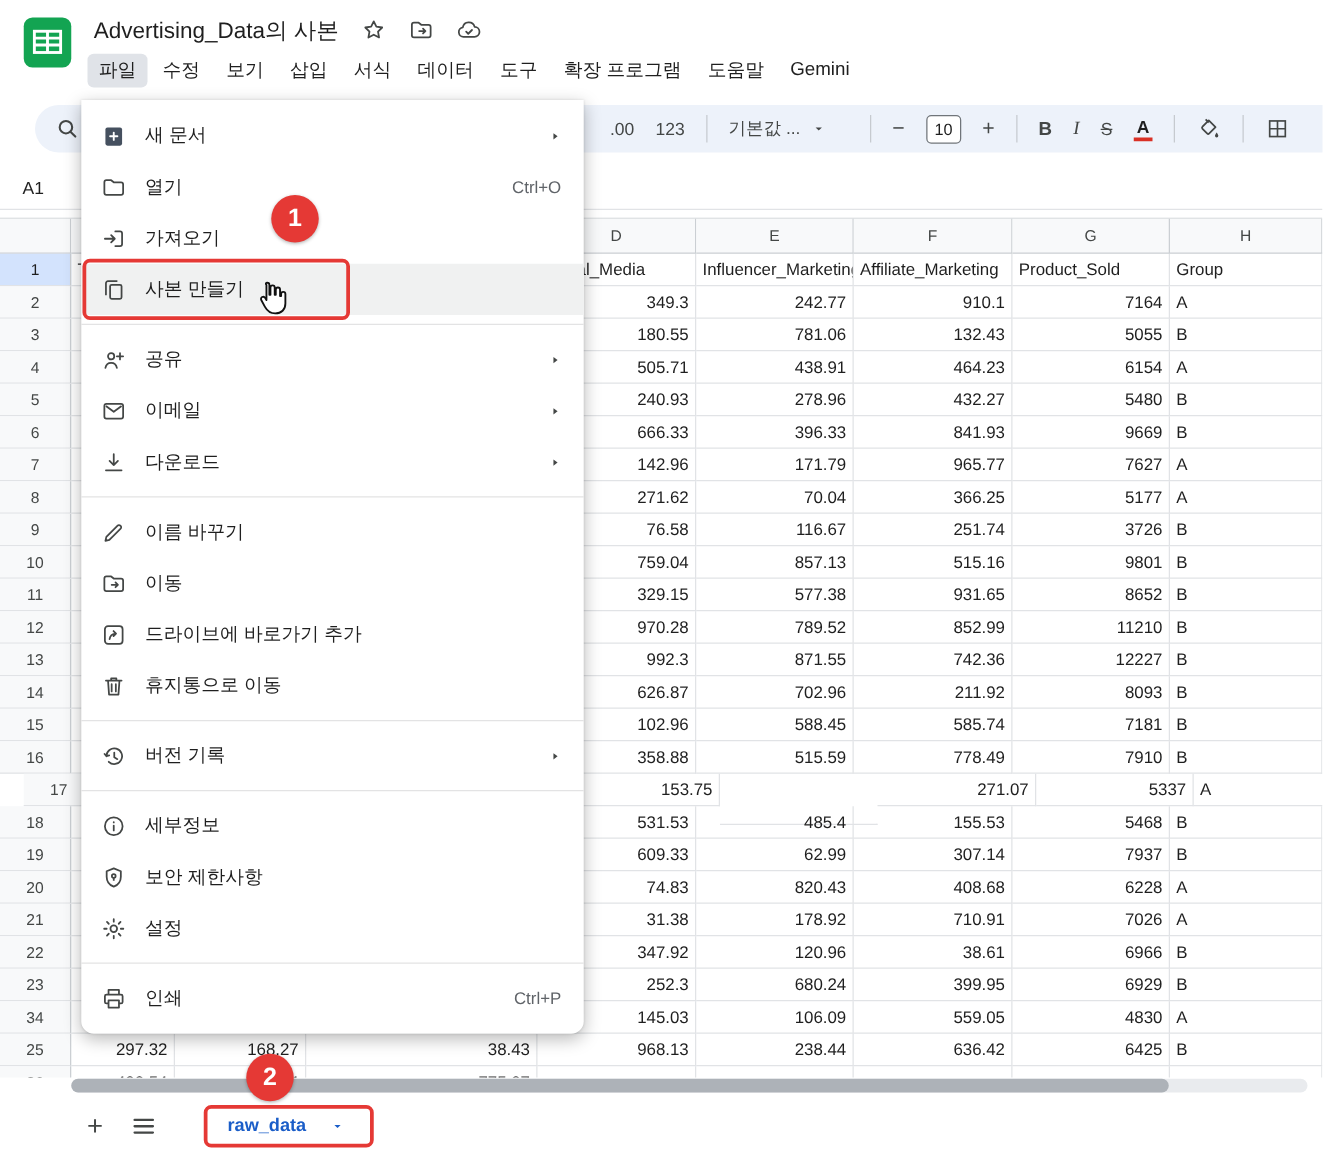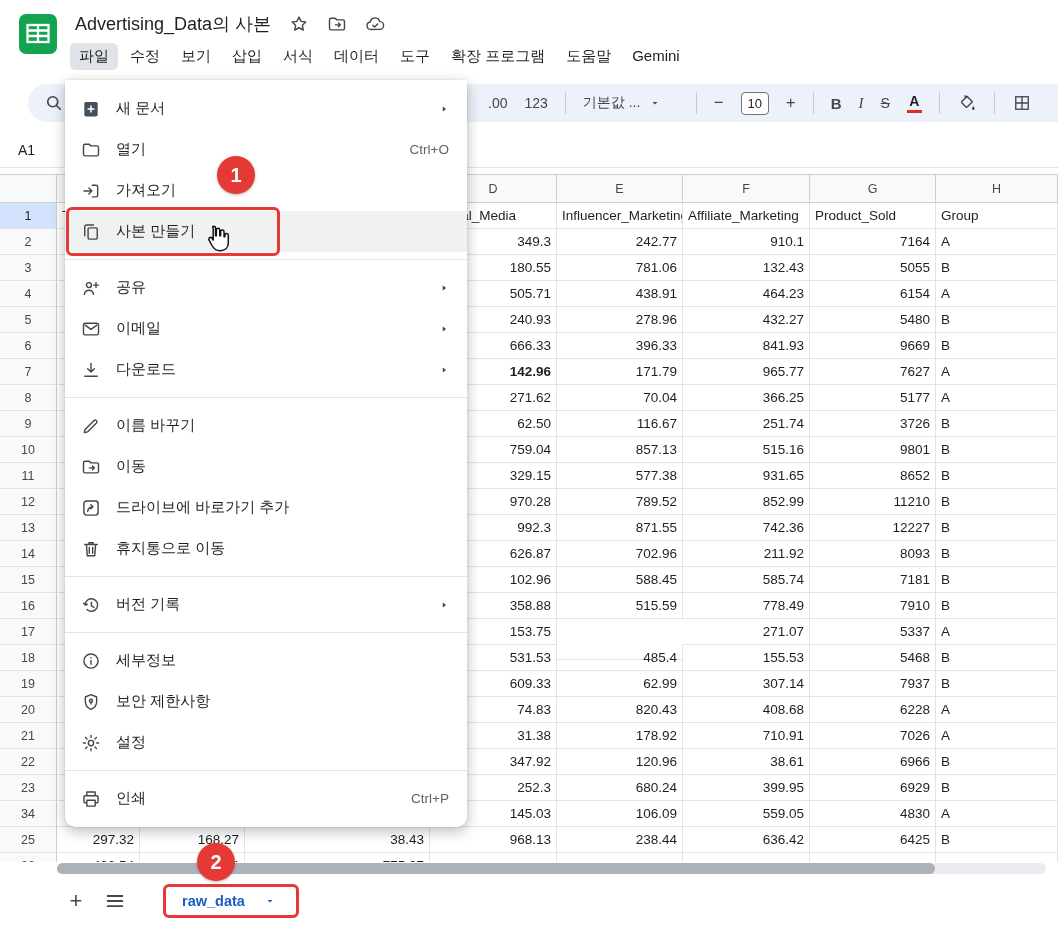--- a/index.html
+++ b/index.html
@@ -264,21 +264,21 @@
         <div class="cell num" style="width: 126px;">396.33</div>
         <div class="cell num" style="width: 127px;">841.93</div>
         <div class="cell num" style="width: 126px;">9669</div>
         <div class="cell" style="width: 122px;">B</div>
       </div>
       <div class="grow">
         <div class="rn" style="width: 57px;">7</div>
         <div class="cell" style="width: 83px;"></div>
         <div class="cell" style="width: 105px;"></div>
         <div class="cell" style="width: 185px;"></div>
-        <div class="cell num" style="width: 127px; font-weight: bold;">142.96</div>
+        <div class="cell num" style="width: 127px;">142.96</div>
         <div class="cell num" style="width: 126px;">171.79</div>
         <div class="cell num" style="width: 127px;">965.77</div>
         <div class="cell num" style="width: 126px;">7627</div>
         <div class="cell" style="width: 122px;">A</div>
       </div>
       <div class="grow">
         <div class="rn" style="width: 57px;">8</div>
         <div class="cell" style="width: 83px;"></div>
         <div class="cell" style="width: 105px;"></div>
         <div class="cell" style="width: 185px;"></div>
@@ -286,21 +286,21 @@
         <div class="cell num" style="width: 126px;">70.04</div>
         <div class="cell num" style="width: 127px;">366.25</div>
         <div class="cell num" style="width: 126px;">5177</div>
         <div class="cell" style="width: 122px;">A</div>
       </div>
       <div class="grow">
         <div class="rn" style="width: 57px;">9</div>
         <div class="cell" style="width: 83px;"></div>
         <div class="cell" style="width: 105px;"></div>
         <div class="cell" style="width: 185px;"></div>
-        <div class="cell num" style="width: 127px;">62.50</div>
+        <div class="cell num" style="width: 127px;">76.58</div>
         <div class="cell num" style="width: 126px;">116.67</div>
         <div class="cell num" style="width: 127px;">251.74</div>
         <div class="cell num" style="width: 126px;">3726</div>
         <div class="cell" style="width: 122px;">B</div>
       </div>
       <div class="grow">
         <div class="rn" style="width: 57px;">10</div>
         <div class="cell" style="width: 83px;"></div>
         <div class="cell" style="width: 105px;"></div>
         <div class="cell" style="width: 185px;"></div>
@@ -370,21 +370,21 @@
         <div class="cell" style="width: 83px;"></div>
         <div class="cell" style="width: 105px;"></div>
         <div class="cell" style="width: 185px;"></div>
         <div class="cell num" style="width: 127px;">358.88</div>
         <div class="cell num" style="width: 126px;">515.59</div>
         <div class="cell num" style="width: 127px;">778.49</div>
         <div class="cell num" style="width: 126px;">7910</div>
         <div class="cell" style="width: 122px;">B</div>
       </div>
       <div class="grow">
-        <div class="rn" style="width: 57px;">17</div>
+        <div class="rn" style="width: 57px; margin-left: 19px;">17</div>
         <div class="cell" style="width: 83px;"></div>
         <div class="cell" style="width: 105px;"></div>
         <div class="cell" style="width: 185px;"></div>
         <div class="cell num" style="width: 127px;">153.75</div>
         <div class="cell num" style="width: 126px; margin-top: 40px;">685.88</div>
         <div class="cell num" style="width: 127px;">271.07</div>
         <div class="cell num" style="width: 126px;">5337</div>
         <div class="cell" style="width: 122px;">A</div>
       </div>
       <div class="grow">

